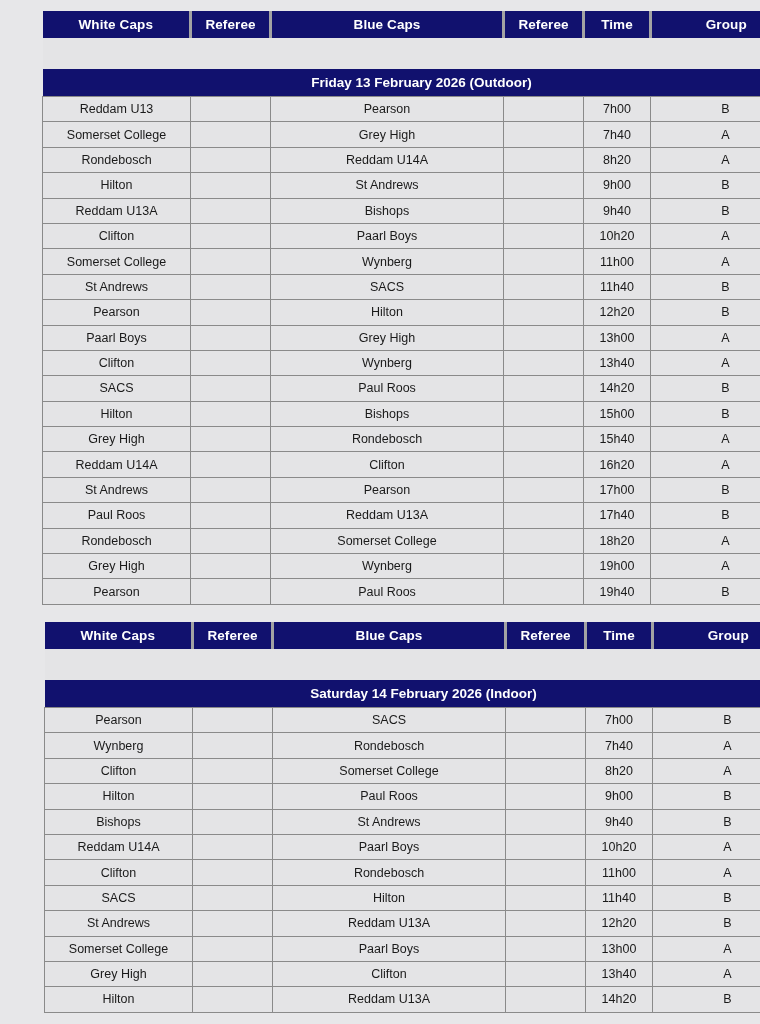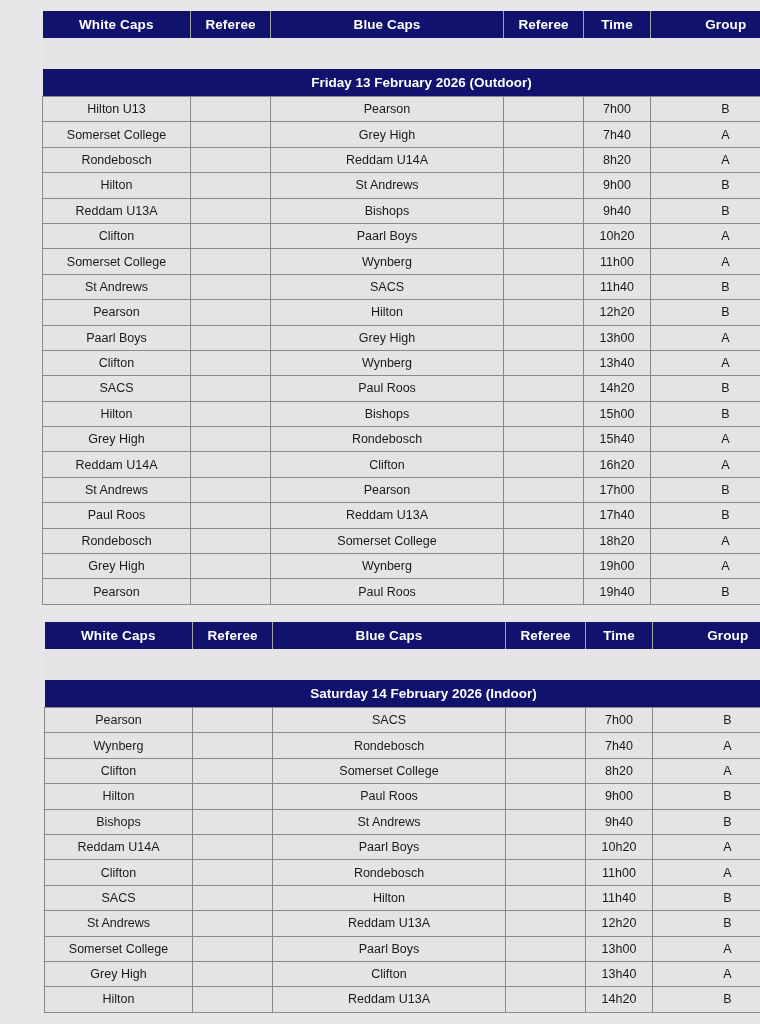--- a/index.html
+++ b/index.html
@@ -45,21 +45,21 @@
 
   .sched-table th {
     background: #11116e;
     color: #ffffff;
     font-size: 13.5px;
     font-weight: bold;
     height: 27px;
     padding: 0;
     text-align: center;
     border-left: 1px solid #3a3a86;
-    border-right: 1px solid #a3a3a3;
+    border-right: 3px solid #a3a3a3;
     letter-spacing: 0.1px;
   }
   .sched-table th:first-child { border-left: none; }
   .sched-table th:last-child  { border-right: none; }
 
   tr.spacer-row td {
     height: 31px;
     background: #e4e4e6;
     border: none;
     padding: 0;
@@ -119,21 +119,21 @@
       </tr>
     </thead>
     <tbody>
       <tr class="spacer-row">
         <td colspan="6"></td>
       </tr>
       <tr class="date-row">
         <td colspan="6">Friday 13 February 2026 (Outdoor)</td>
       </tr>
     <tr class="match-row">
-          <td class="cell">Hilton U13</td>
+          <td class="cell">Reddam U13</td>
           <td class="cell empty"></td>
           <td class="cell">Pearson</td>
           <td class="cell empty"></td>
           <td class="cell">7h00</td>
           <td class="cell">B</td>
         </tr>
         <tr class="match-row">
           <td class="cell">Somerset College</td>
           <td class="cell empty"></td>
           <td class="cell">Grey High</td>

